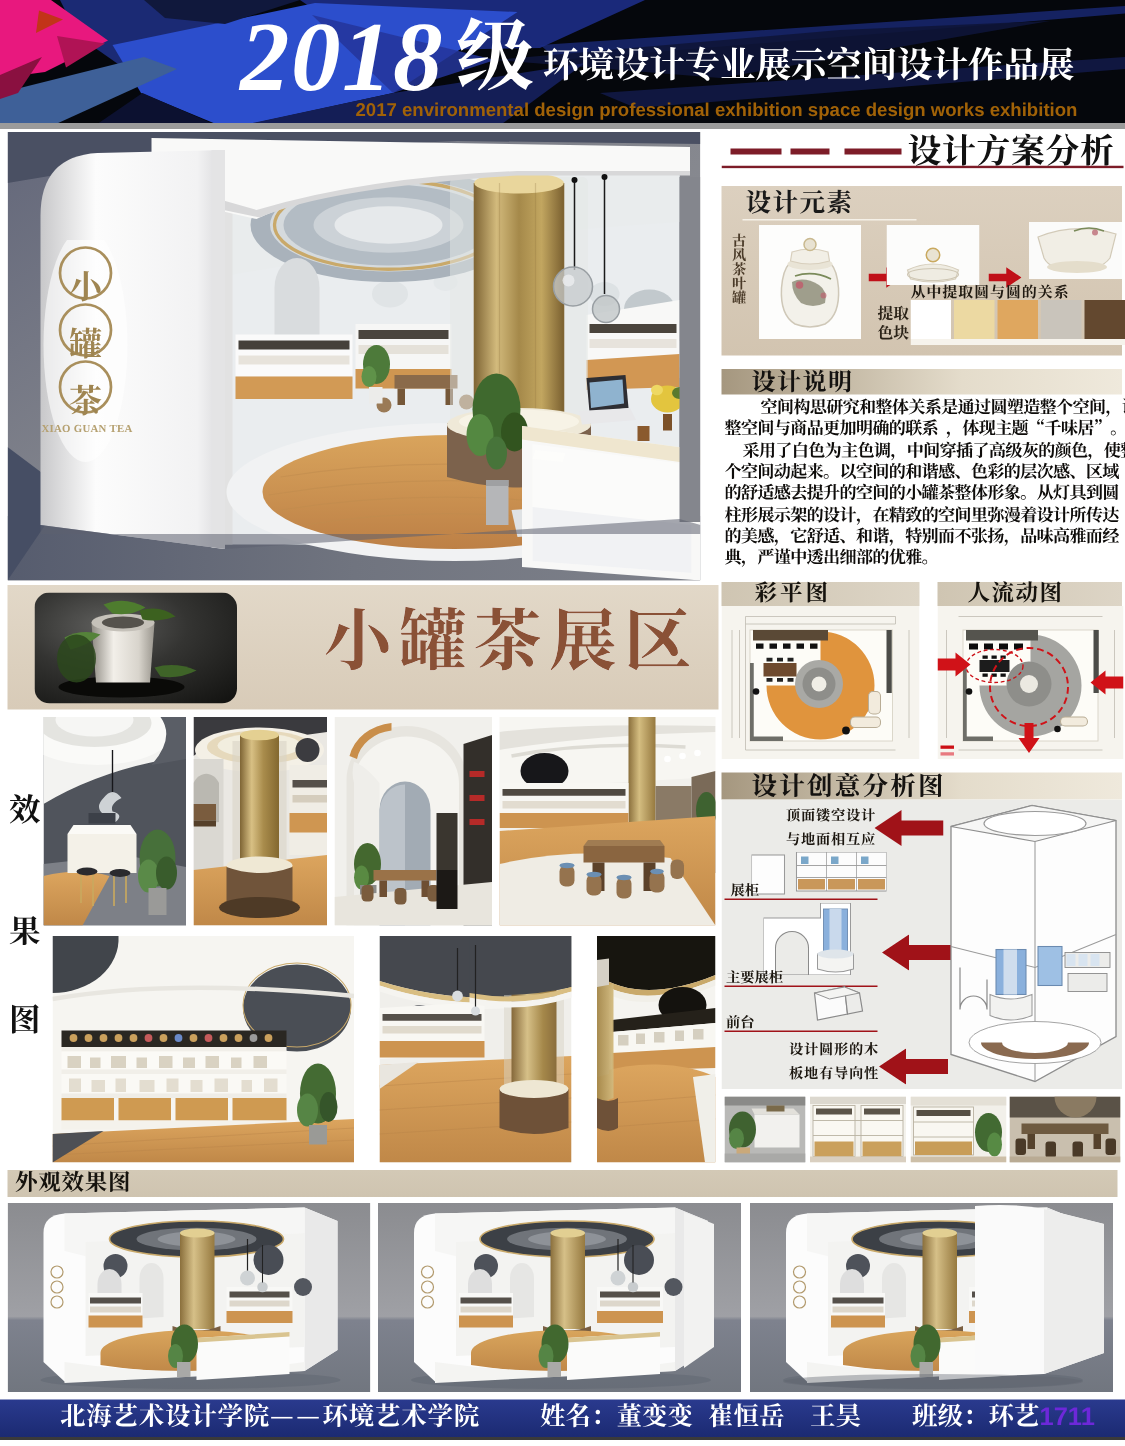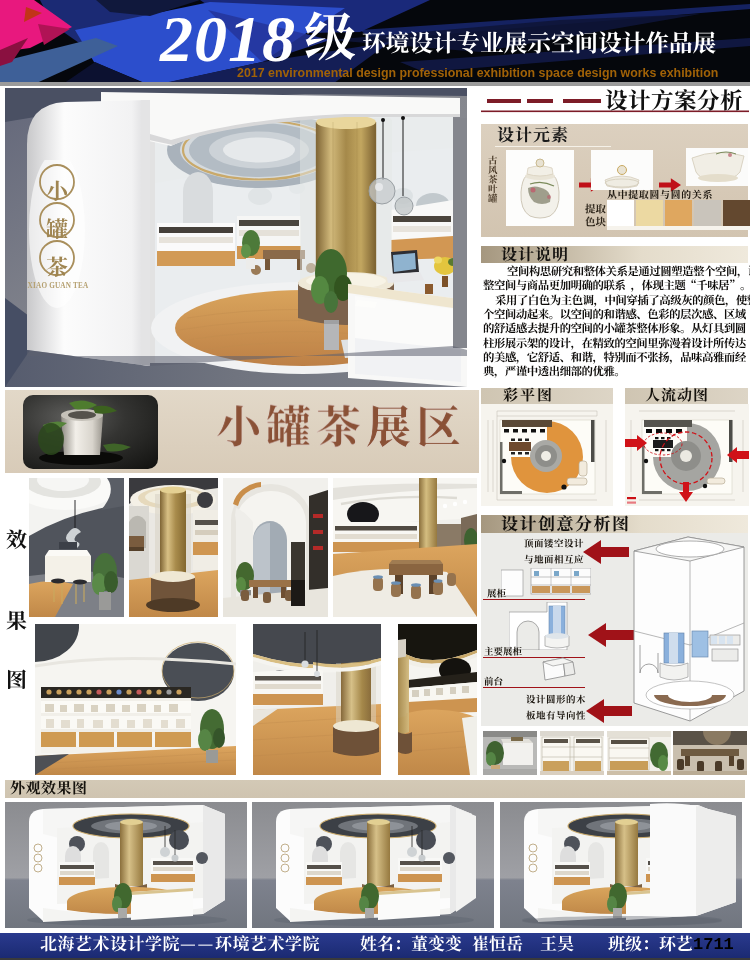--- a/index.html
+++ b/index.html
@@ -1647,13 +1647,13 @@
   </svg>
 <svg style="position:absolute;left:608px;top:936px;overflow:visible" width="85" height="20">
     <g transform="translate(0,13.9) scale(0.06800)" fill="#fff">
       <use href="#g73ed" x="0.0"></use>
       <use href="#g7ea7" x="250.0"></use>
       <use href="#gff1a" x="500.0"></use>
       <use href="#g73af" x="750.0"></use>
       <use href="#g827a" x="1000.0"></use>
     </g>
   </svg>
-<div style="position:absolute;left:693px;top:935px;color:#000000;font-family:Liberation Mono, monospace;font-size:17px;font-weight:bold">1711</div>
+<div style="position:absolute;left:693px;top:935px;color:#6d28d9;font-family:Liberation Sans, sans-serif;font-size:17px;font-weight:bold">1711</div>
 <div style="position:absolute;left:0;top:958px;width:750px;height:2px;background:#3a3a3a"></div>
 </body></html>

